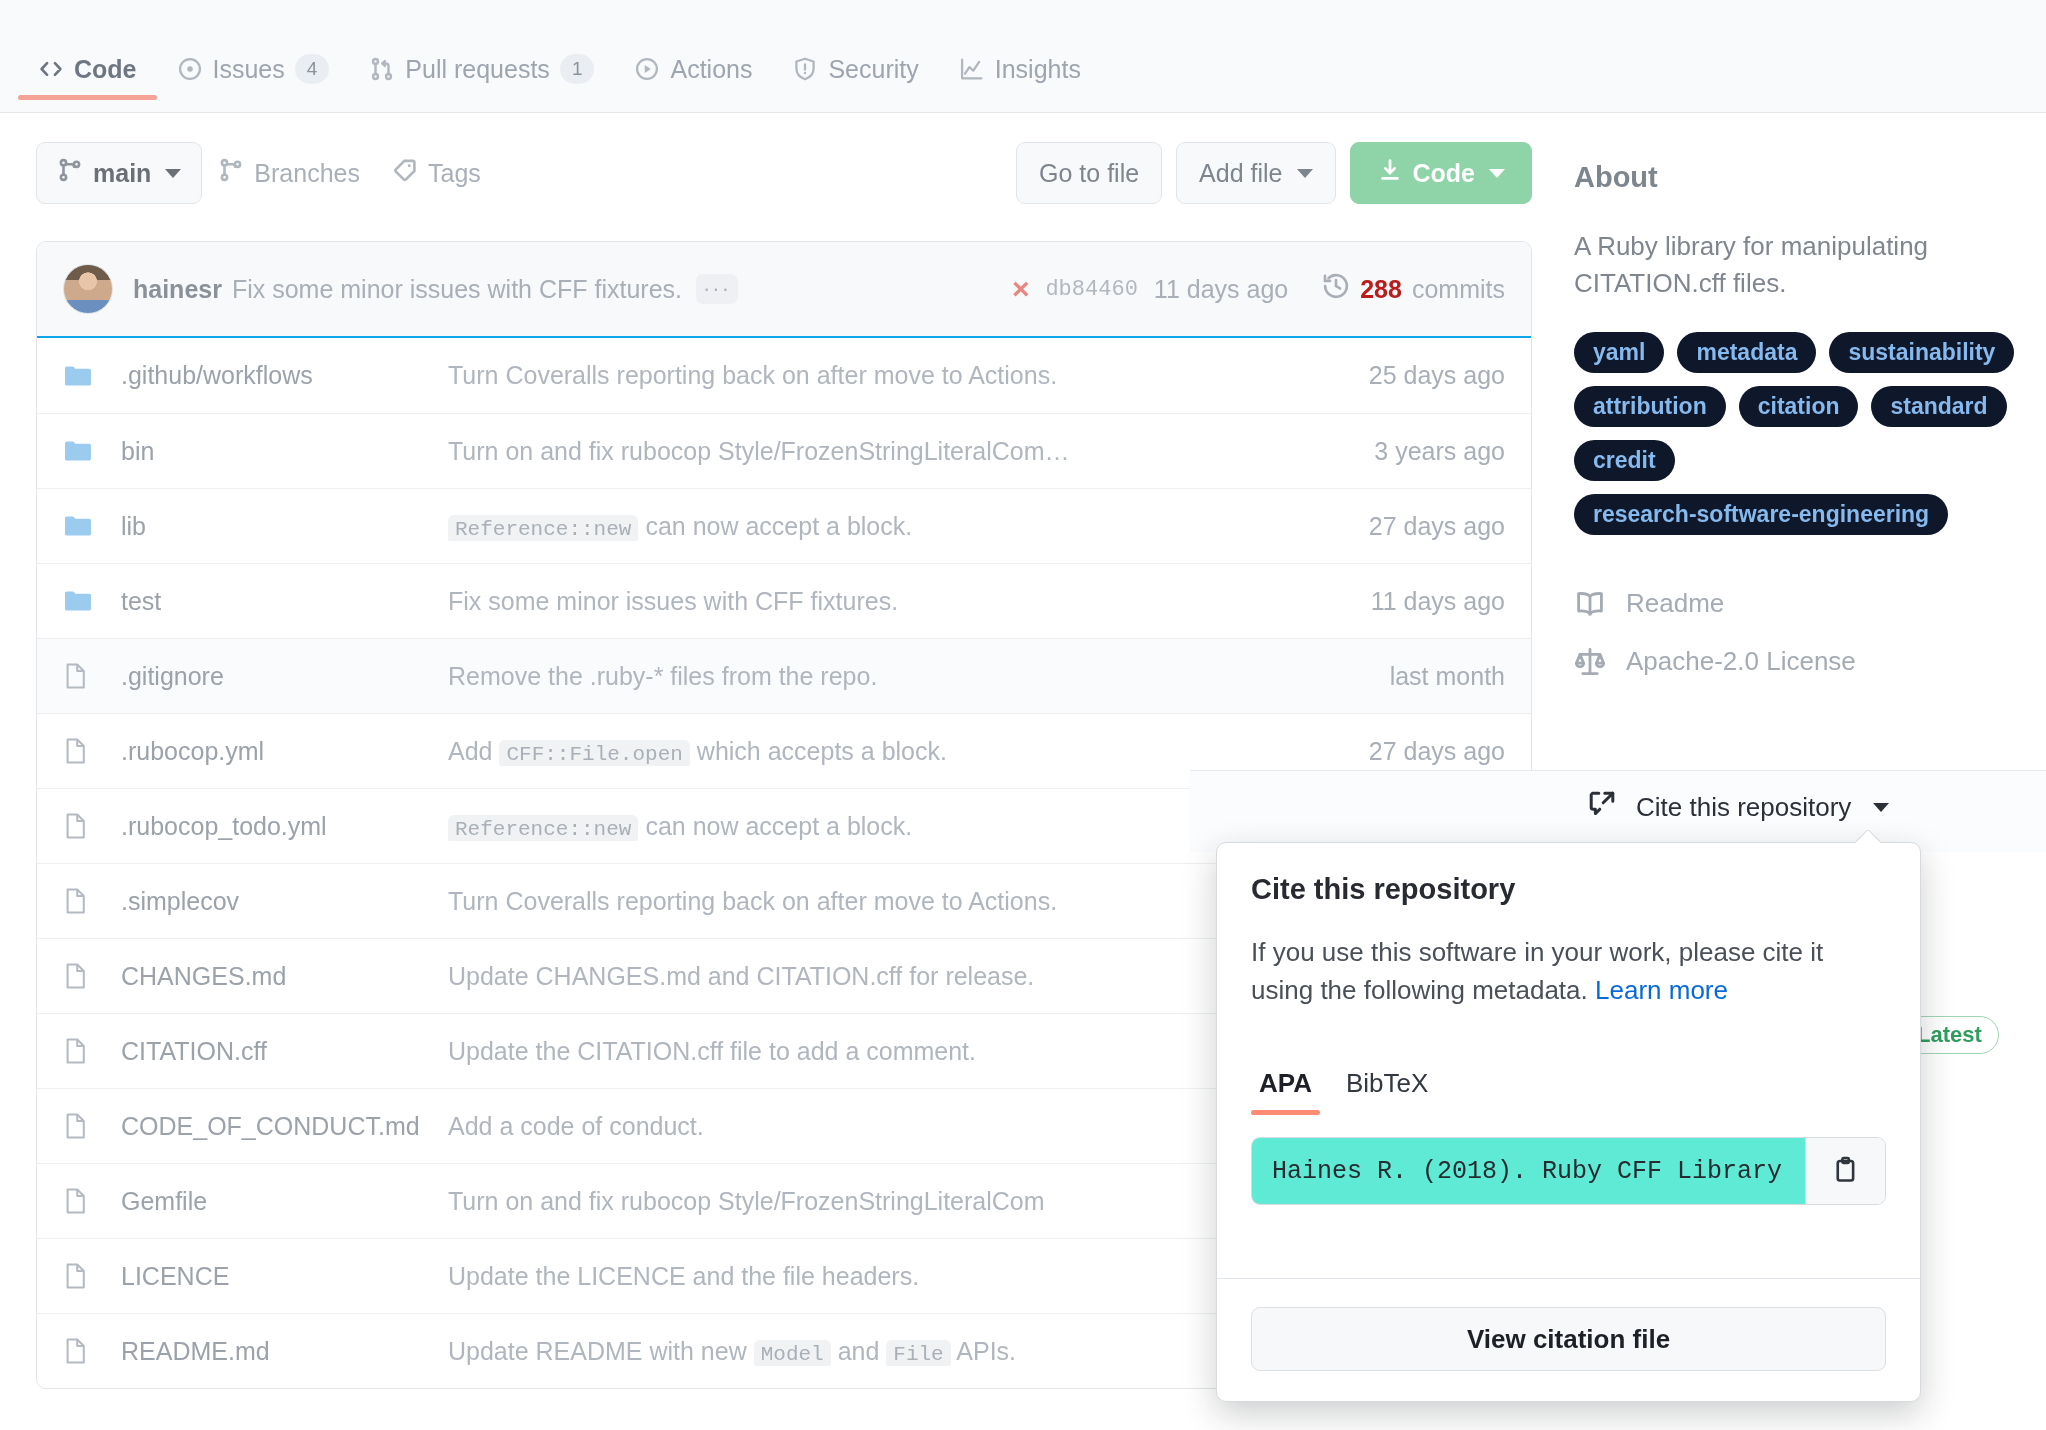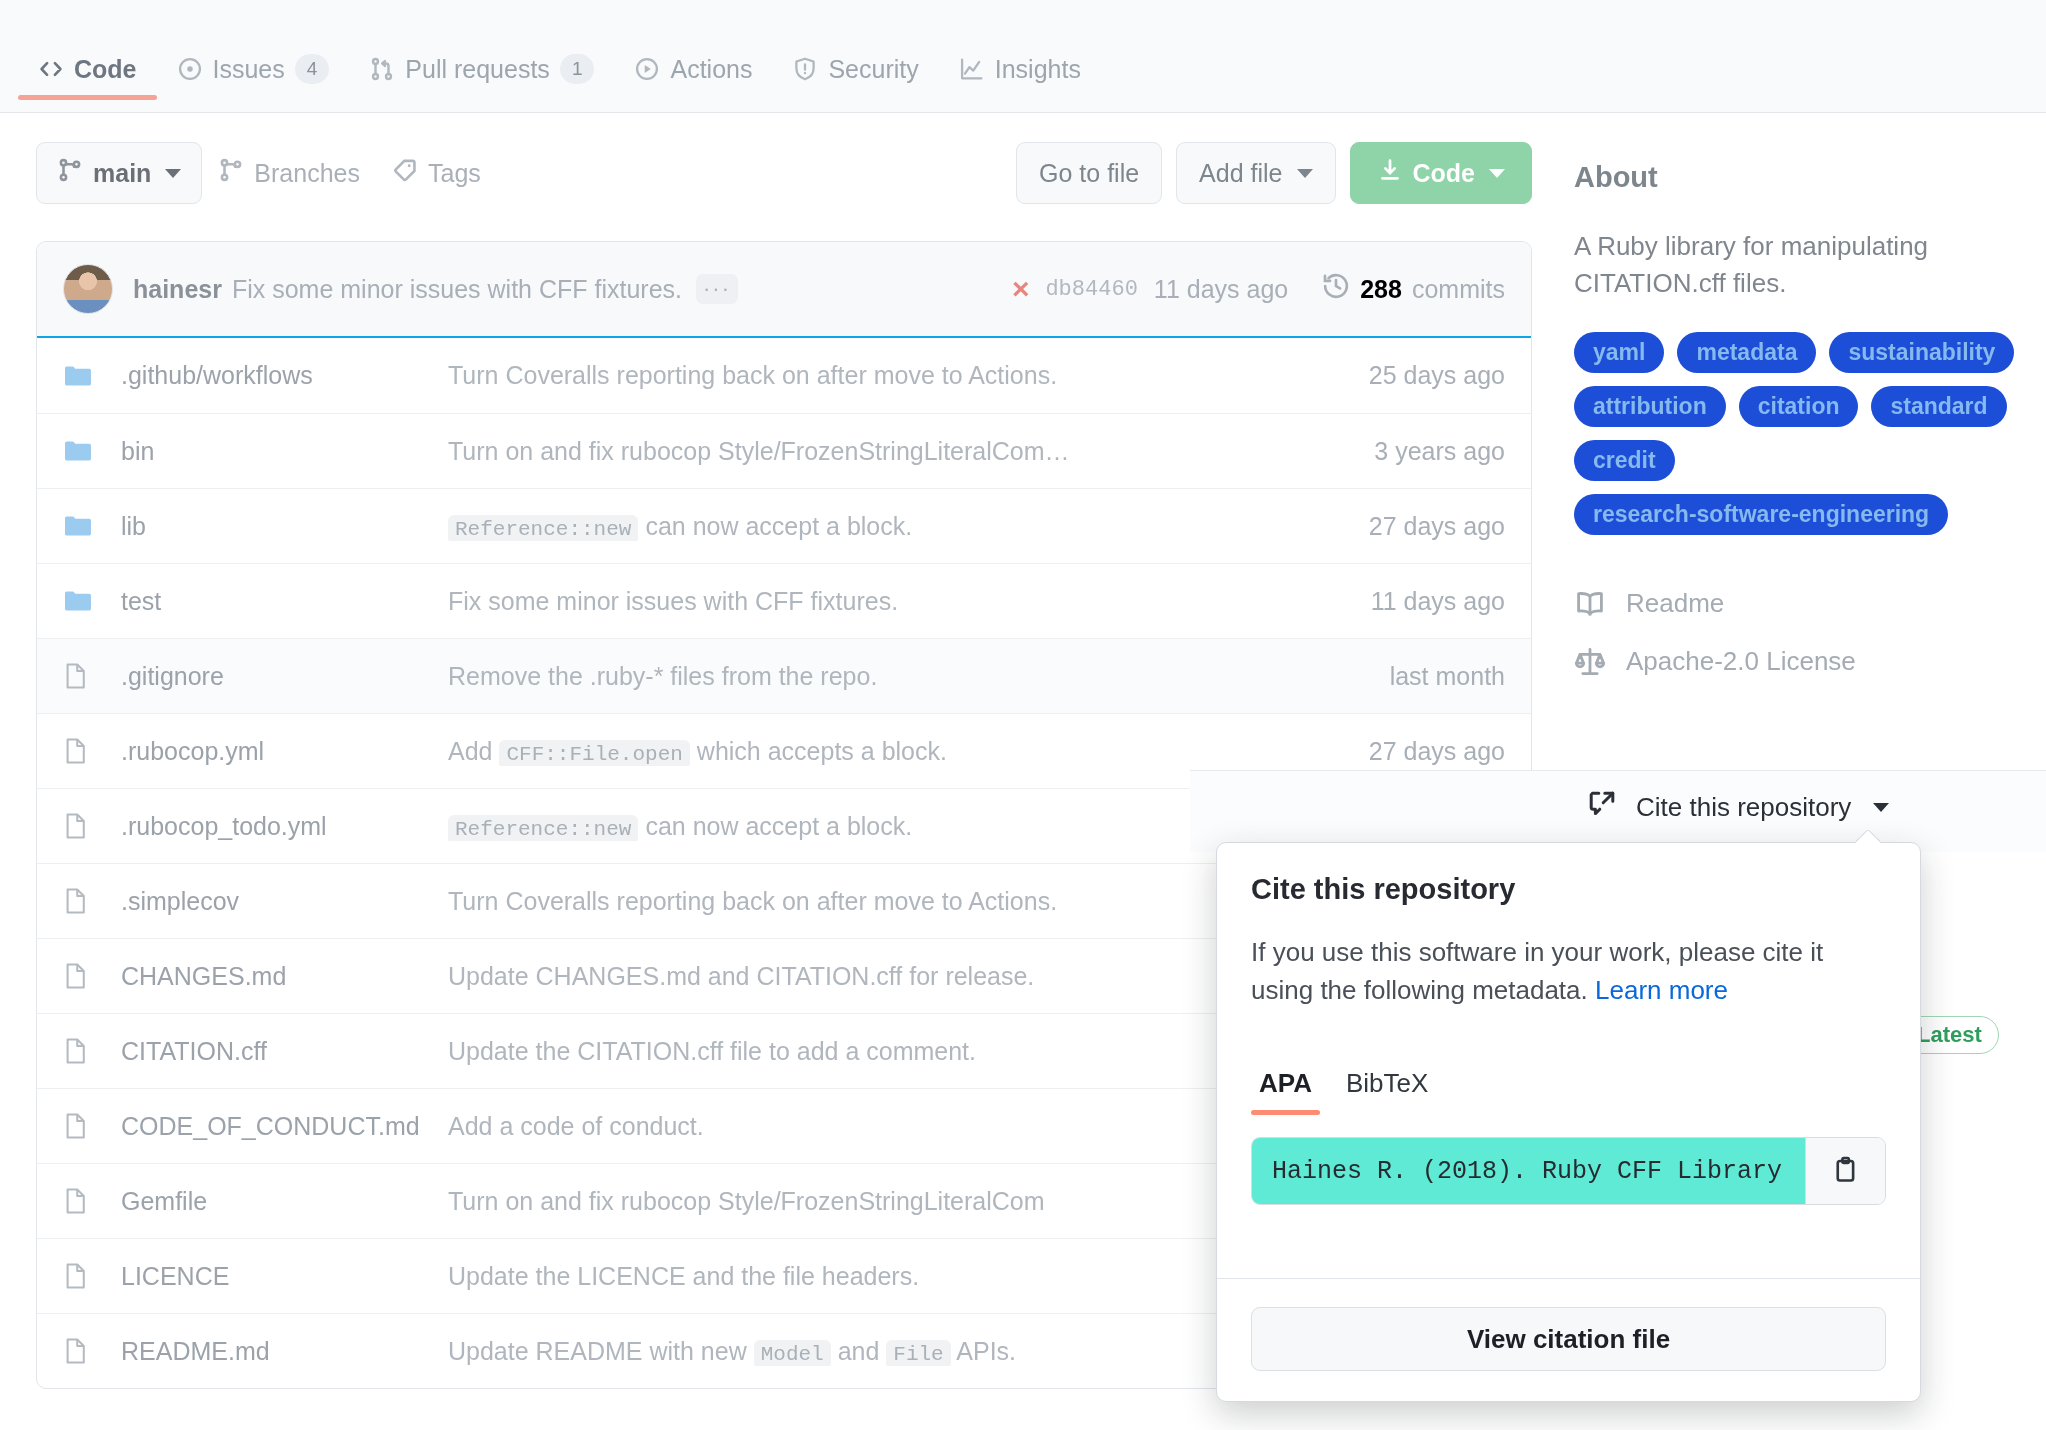--- a/index.html
+++ b/index.html
@@ -126,21 +126,21 @@
   .commit-right {
     margin-left: auto; display: flex; align-items: center; gap: 16px;
   }
   .x-fail { color: #e8857e; font-size: 30px; line-height: 1; font-weight: bold; }
   .sha { font-family: "Liberation Mono", monospace; font-size: 22px; color: #b2b8bf; }
   .when { font-size: 25px; color: #a8afb7; }
   .commits-link {
     display: inline-flex; align-items: center; gap: 10px;
     margin-left: 18px; color: #a8afb7; font-size: 25px; cursor: pointer;
   }
-  .commits-link b { color: #000000; }
+  .commits-link b { color: #b91c1c; }
 
   .file-row {
     display: flex; align-items: center;
     height: 75px;
     border-top: 1px solid #edeff1;
     padding: 0 26px;
     font-size: 25px;
     cursor: pointer;
   }
   .file-row:first-child { border-top: none; }
@@ -161,21 +161,21 @@
   .side-title {
     font-size: 29px; font-weight: bold; color: #7d858d;
     margin-bottom: 34px;
   }
   .side-desc {
     font-size: 26px; line-height: 1.42; color: #7f868e;
     margin-bottom: 30px;
   }
   .topics { display: flex; flex-wrap: wrap; gap: 13px 13px; margin-bottom: 40px; }
   .topic {
-    background: #1d4ed8; color: #86b9ee;
+    background: #0f172a; color: #86b9ee;
     border-radius: 22px; padding: 7px 19px;
     font-size: 23px; font-weight: bold; cursor: pointer;
     white-space: nowrap;
   }
   .side-link {
     display: flex; align-items: center; gap: 20px;
     height: 58px; color: #a4abb3; font-size: 26px; cursor: pointer;
   }
   .side-link .ico { width: 32px; flex: 0 0 32px; display:flex; align-items:center; justify-content:center; }
   .latest-badge {

